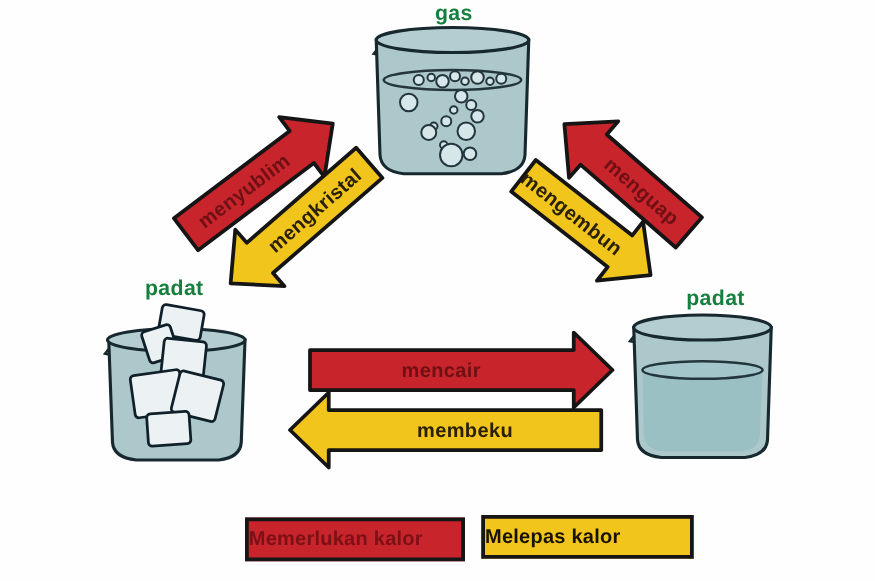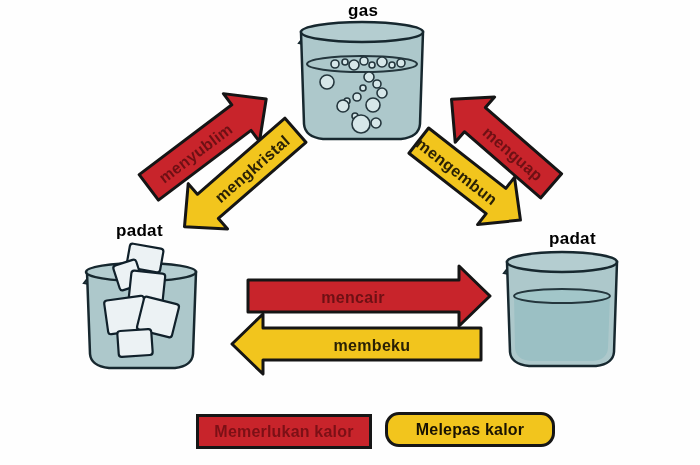--- a/index.html
+++ b/index.html
@@ -1,43 +1,43 @@
 <!DOCTYPE html>
 <html><head>
 <meta charset="utf-8">
 <style>
   html,body{margin:0;padding:0;background:#ffffff;}
   .stage{
     position:relative;width:700px;height:465px;background:#fefefe;
     font-family:"Liberation Sans",sans-serif;overflow:hidden;
   }
   .state-label{
-    position:absolute;color:#000000;font-size:17px;font-weight:600;
+    position:absolute;color:#15803d;font-size:17px;font-weight:600;
     letter-spacing:.3px;white-space:nowrap;
   }
   svg.arrow{position:absolute;overflow:visible;}
   svg.arrow polygon{stroke:#151515;stroke-width:3;stroke-linejoin:round;}
   .fill-red{fill:#c8242b;}
   .fill-yellow{fill:#f2c51d;}
   svg.arrow text{
     font-family:"Liberation Sans",sans-serif;font-weight:bold;font-size:16px;
     text-anchor:middle;dominant-baseline:central;letter-spacing:.3px;
   }
   .mid-arrow text{font-size:19px;}
   .on-red{fill:#6e1014;}
   .on-yellow{fill:#2a2105;}
   svg.beaker{position:absolute;overflow:visible;}
   .legend-title{position:absolute;left:84px;top:423px;font-size:17px;color:#222;}
   .legend-box{
     position:absolute;height:29px;border:3px solid #161616;box-sizing:content-box;
-    display:flex;align-items:center;justify-content:center;
+    display:flex;align-items:center;justify-content:flex-start;
     font-weight:bold;font-size:16px;letter-spacing:.2px;
   }
   .legend-red{left:196px;top:414px;width:170px;background:#c8242b;color:#7c1016;}
-  .legend-yellow{left:385px;top:412px;width:164px;background:#f2c51d;color:#181203;border-radius:14px;}
+  .legend-yellow{left:385px;top:412px;width:164px;background:#f2c51d;color:#181203;}
 </style>
 </head>
 <body>
 
 <div class="stage">
 
   <div class="state-label" style="left:348px;top:1px;">gas</div>
   <div class="state-label" style="left:116px;top:221px;text-align:center;">padat</div>
   <div class="state-label" style="left:549px;top:229px;">padat</div>
 

